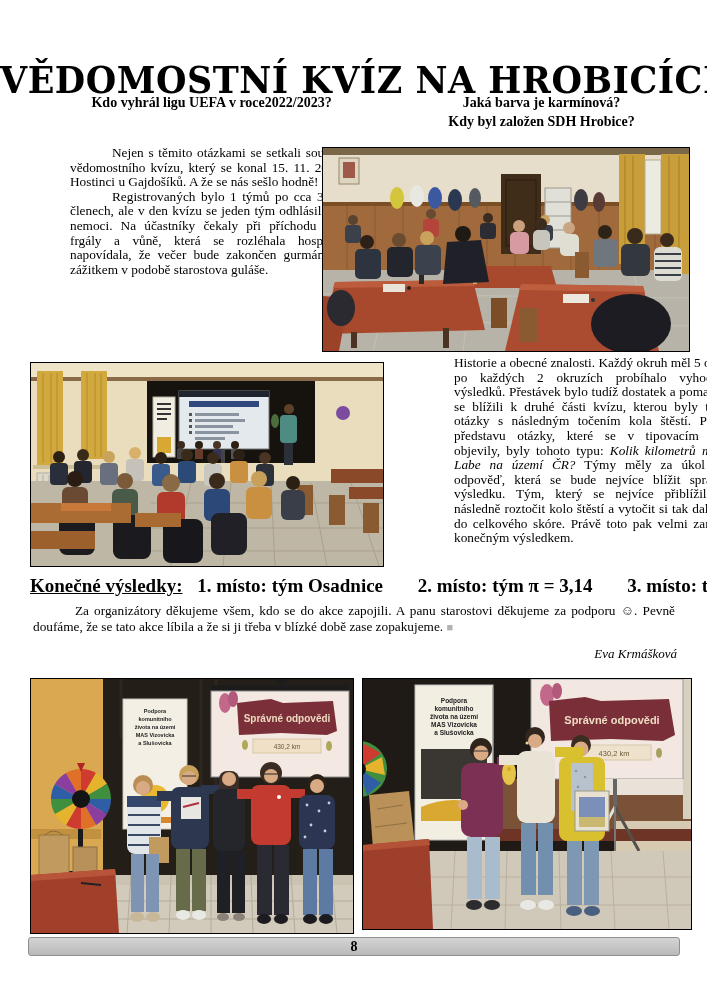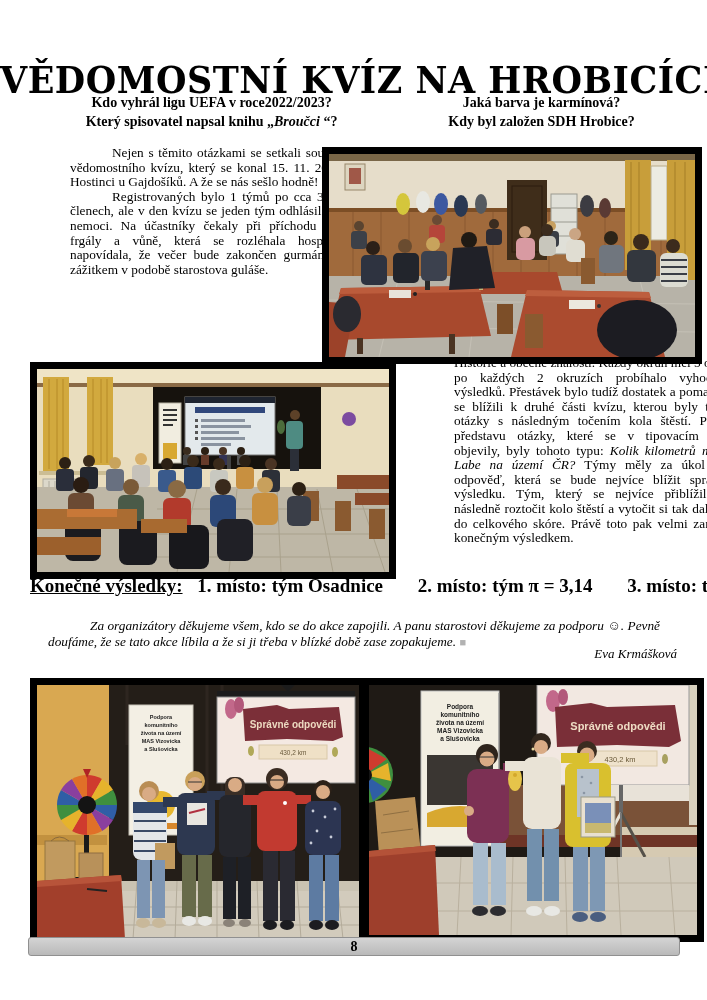--- a/index.html
+++ b/index.html
@@ -10,21 +10,21 @@
          letter-spacing:0.5px;white-space:nowrap;transform:scaleY(1.08);}
   .questions{position:absolute;left:30px;top:93px;width:648px;display:flex;gap:12px;}
   .qcol{font-weight:bold;font-size:14px;line-height:19px;text-align:center;}
   .qleft{width:370px;}
   .qright{width:278px;}
   .bodycol{position:absolute;font-size:13.3px;line-height:14.6px;text-align:justify;overflow:hidden;margin-left:40px;}
   .bodycol p{margin:0;}
   .indent{text-indent:42px;}
   .col-left{left:30px;top:146px;width:283px;height:214px;}
   .col-right{left:414px;top:356px;width:294px;height:206px;}
-  figure{margin:0;position:absolute;border:7px solid #000000;overflow:hidden;background:#1d4ed8;}
+  figure{margin:0;position:absolute;border:1px solid #000000;overflow:hidden;background:#1d4ed8;}
   figure svg{display:block;width:100%;height:100%;}
   .photo1{left:322px;top:147px;width:366px;height:203px;}
   .photo2{left:30px;top:362px;width:352px;height:203px;}
   .photo3{left:30px;top:678px;width:322px;height:254px;}
   .photo4{left:362px;top:678px;width:328px;height:250px;}
   .results{position:absolute;left:30px;top:575px;width:650px;font-weight:bold;font-size:19px;white-space:nowrap;}
   .results .rlabel{text-decoration:underline;margin-right:10px;}
   .results .ritem{margin-right:30px;}
   .closing{position:absolute;left:30px;top:600px;width:648px;font-size:13.3px;line-height:16px;text-align:justify;}
   .endmark{color:#b2b2b2;font-size:11px;}
@@ -37,21 +37,20 @@
 </head>
 <body>
 
 <div class="page">
 
   <h1 class="title">VĚDOMOSTNÍ KVÍZ NA HROBICÍCH</h1>
 
   <div class="questions">
     <div class="qcol qleft">
       <div>Kdo vyhrál ligu UEFA v roce2022/2023?</div>
-      <div><span>Který spisovatel napsal knihu „</span><i>Broučci</i><span> “?</span></div>
     </div>
     <div class="qcol qright">
       <div>Jaká barva je karmínová?</div>
       <div>Kdy byl založen SDH Hrobice?</div>
     </div>
   </div>
 
   <div class="bodycol col-left">
     <p class="indent">Nejen s těmito otázkami se setkali soutěžící vědomostního kvízu, který se konal 15. 11. 2024 v Hostinci u Gajdošíků. A že se nás sešlo hodně!</p>
     <p class="indent">Registrovaných bylo 1 týmů po cca 3 až 5 členech, ale v den kvízu se jeden tým odhlásil kvůli nemoci. Na účastníky čekaly při příchodu káva, frgály a vůně, která se rozléhala hospodou, napovídala, že večer bude zakončen gurmánským zážitkem v podobě starostova guláše.</p>
@@ -320,21 +319,21 @@
   </div>
 
   <div class="results">
     <span class="rlabel">Konečné výsledky:</span>
     <span class="ritem">1. místo: tým Osadnice</span>
     <span class="ritem">2. místo: tým π = 3,14</span>
     <span class="ritem">3. místo: tým Agronomové</span>
   </div>
 
   <div class="closing">
-    <p class="indent" style="margin:18px;font-style:italic;"><span>Za organizátory děkujeme všem, kdo se do akce zapojili. A panu starostovi děkujeme za podporu ☺. Pevně doufáme, že se tato akce líbila a že si ji třeba v blízké době zase zopakujeme.</span> <span class="endmark">■</span></p>
+    <p class="indent" style="margin:3px;"><span>Za organizátory děkujeme všem, kdo se do akce zapojili. A panu starostovi děkujeme za podporu ☺. Pevně doufáme, že se tato akce líbila a že si ji třeba v blízké době zase zopakujeme.</span> <span class="endmark">■</span></p>
   </div>
 
   <div class="signature">Eva Krmášková</div>
 
   <figure class="photo3" role="img" aria-label="Vítězný tým pěti lidí u kola štěstí a plátna se správnými odpověďmi">
     <svg viewBox="0 0 322 254" preserveAspectRatio="none">
       <rect width="322" height="254" fill="#241e18"></rect>
       <g stroke="#2e2620" stroke-width="3">
           <line x1="170" y1="0" x2="170" y2="120"></line>
           <line x1="185" y1="0" x2="185" y2="110"></line>

